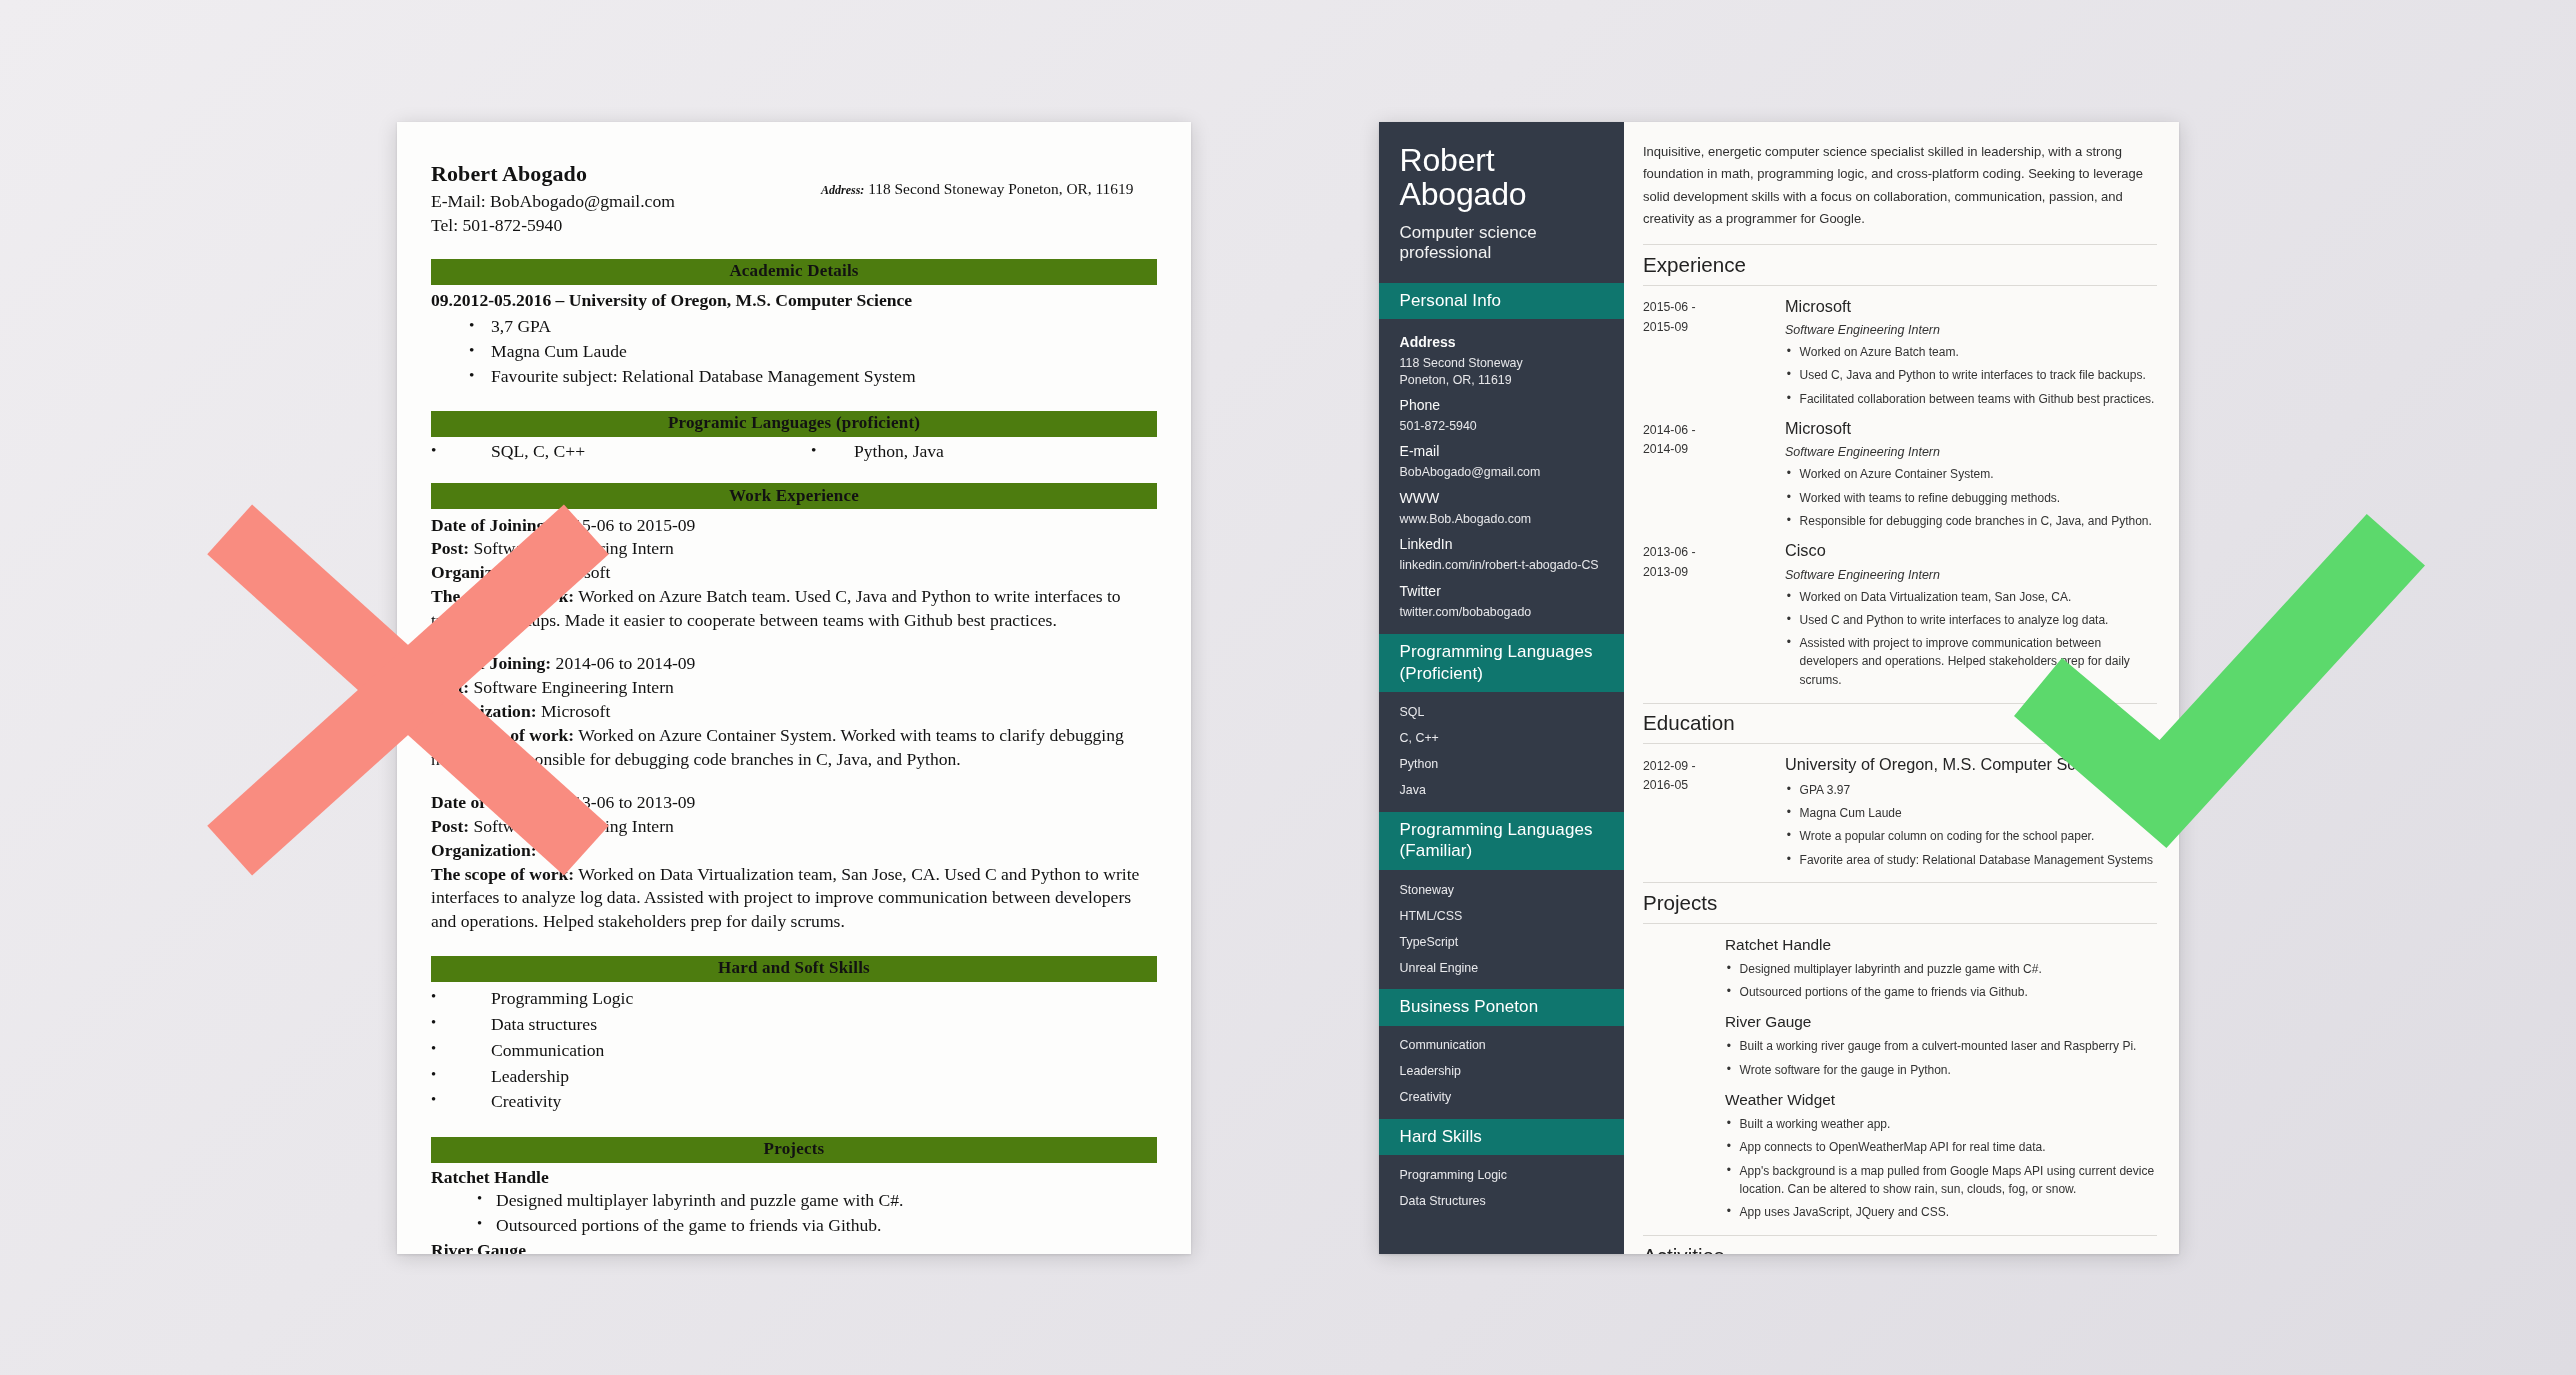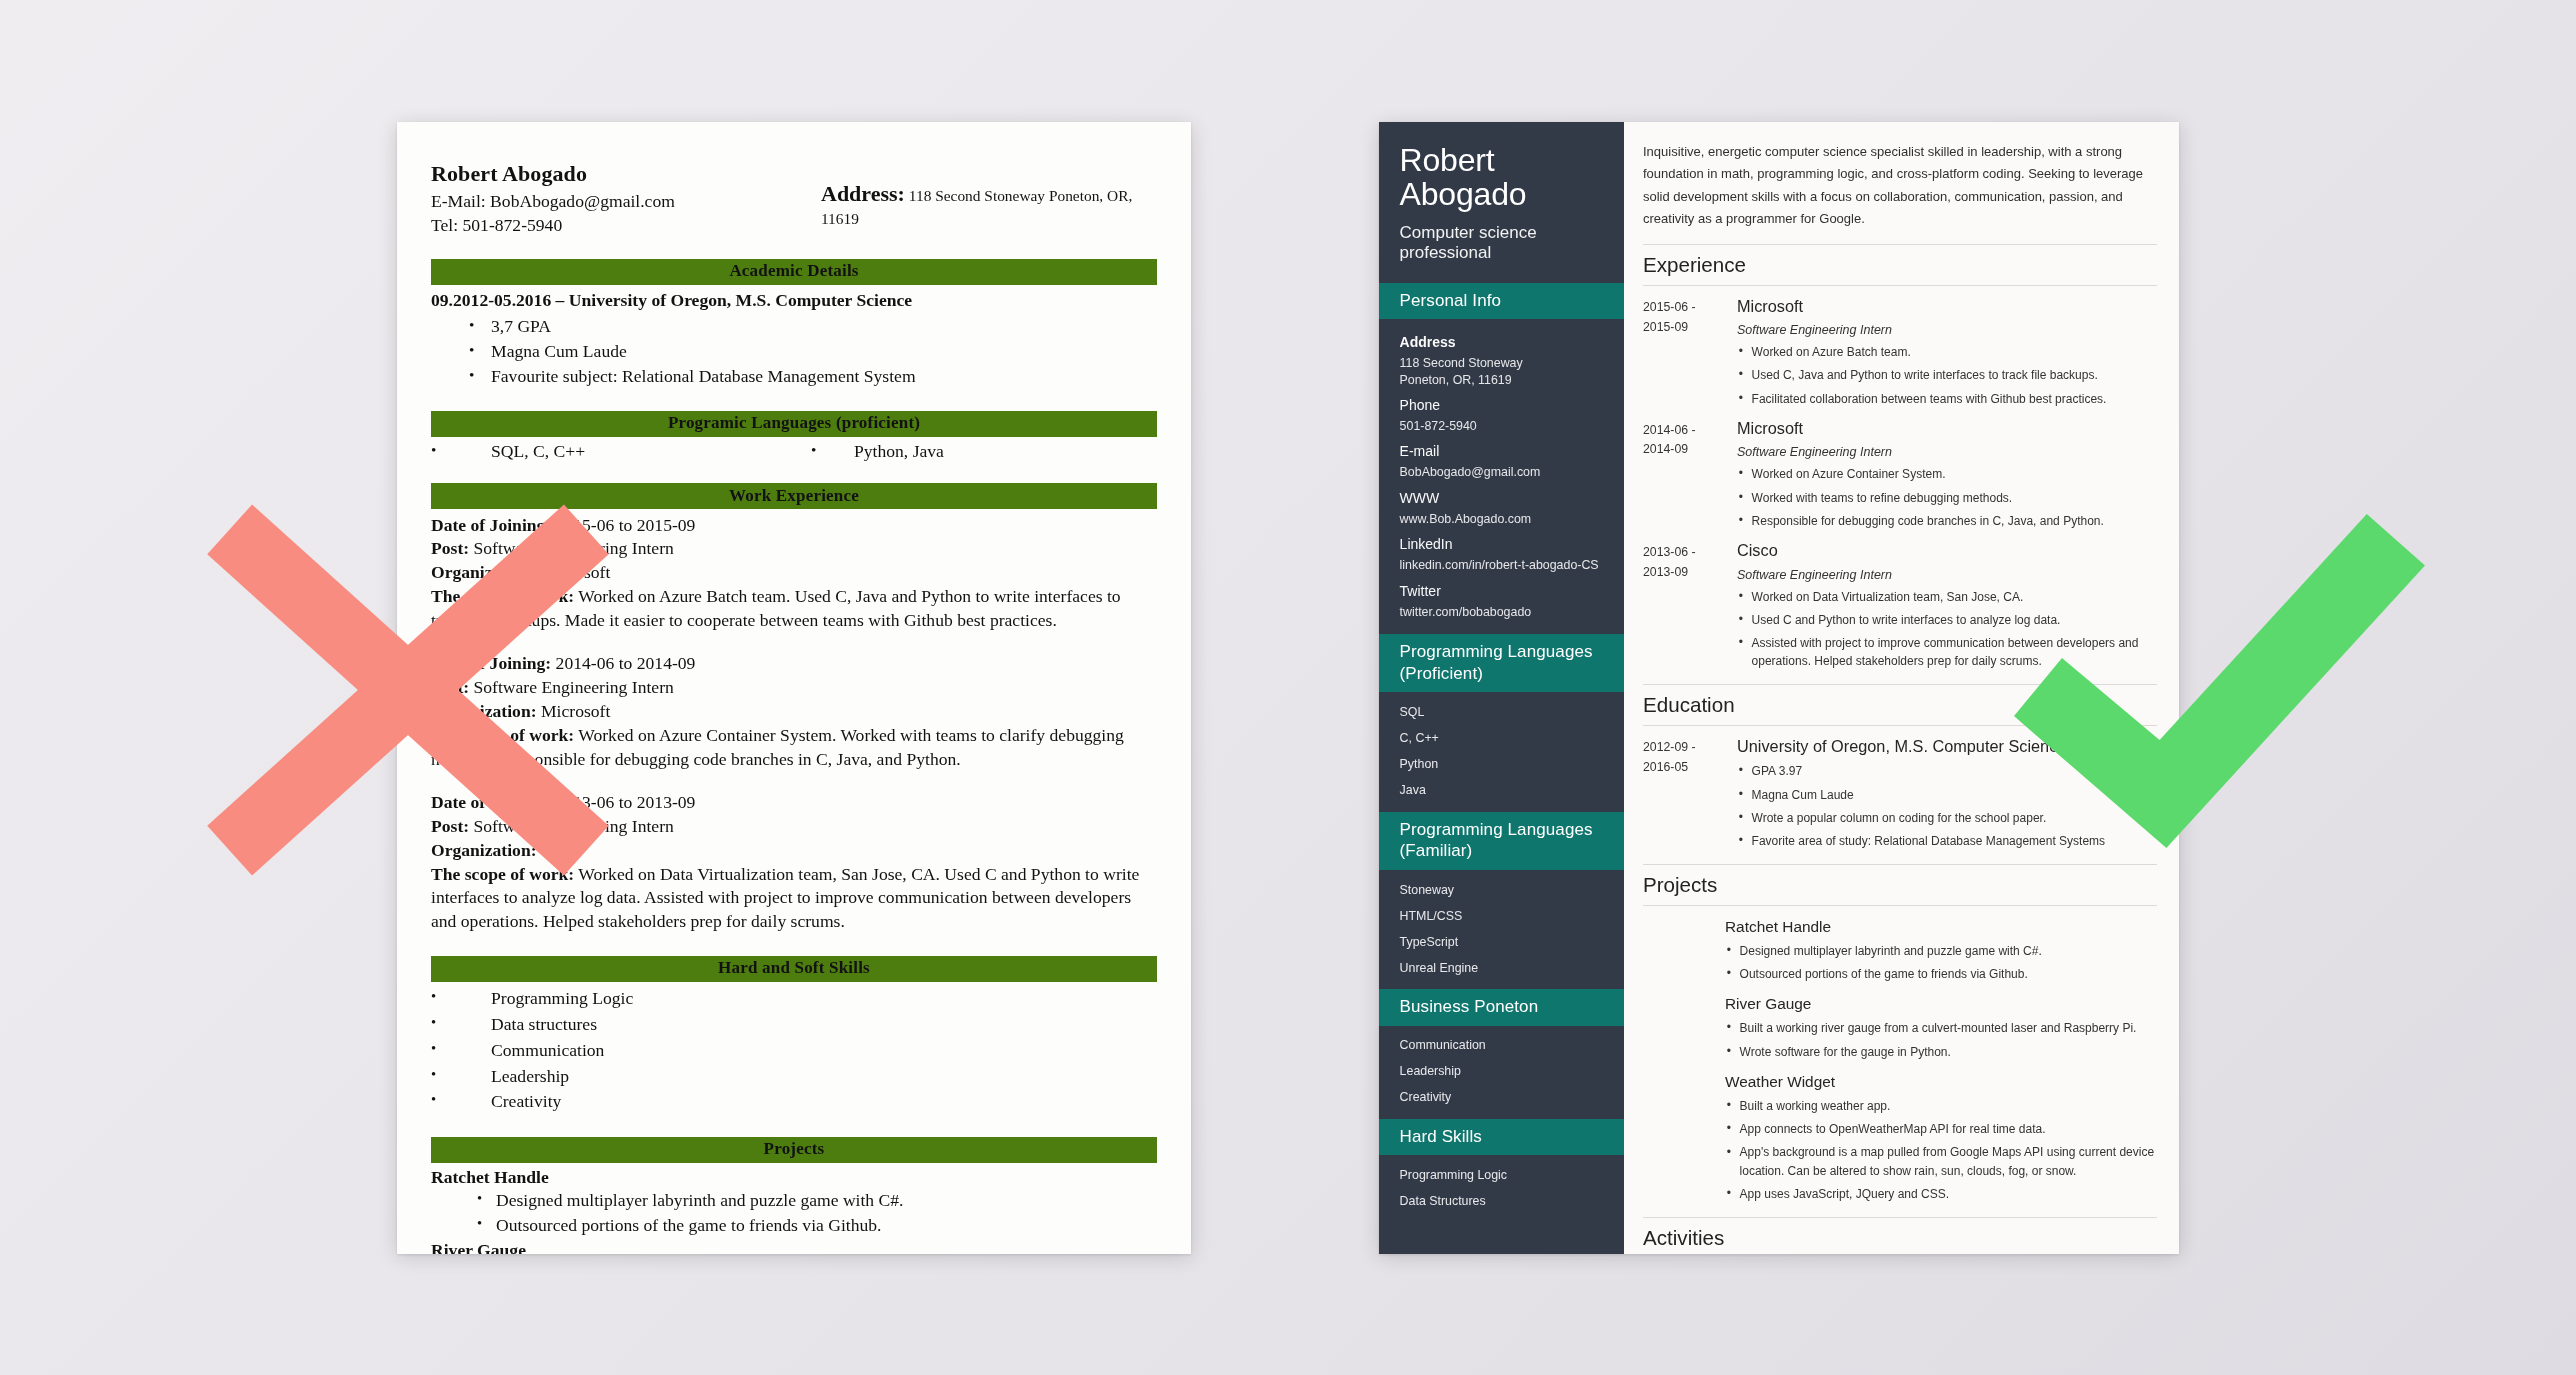--- a/index.html
+++ b/index.html
@@ -22,21 +22,21 @@
     color: #121212;
     padding: 39px 34px 0 34px;
     overflow: hidden;
   }
   .bad-name { font-size: 22px; font-weight: bold; letter-spacing: 0.1px; margin-bottom: 3.4px;}
   .bad-head { display: flex; align-items: flex-start; }
   .bad-head-l { width: 390px; }
   .bad-head-r { flex: 1; padding-top: 18px; }
   .bad-line { font-size: 17.6px; line-height: 1.33; }
   .bad-addr { font-size: 15.4px; line-height: 1.35; }
-  .bad-addr b { font-size: 22px; }
+  .bad-addr b { font-size: 12px; font-style: italic; }
   .bar {
     background: #4d7c0f;
     text-align: center;
     font-weight: bold;
     font-size: 17px;
     padding: 2.6px 0 3.4px;
     margin: 21.4px 0 4.3px;
     letter-spacing: 0.2px;
   }
   .bad-sub { font-size: 17.6px; font-weight: bold; line-height: 1.35; }
@@ -86,21 +86,21 @@
 
   .gmain { flex: 1; background: #fbfaf8; padding: 19px 22px 0 19px; color: #2a2a2a; }
   .g-summary { font-size: 13px; line-height: 1.72; color: #303030; }
   .g-sec {
     font-size: 20.6px; font-weight: 400; color: #222;
     padding: 7.7px 0 7.7px;
     border-top: 0.9px solid #dcdad6;
     border-bottom: 0.9px solid #dcdad6;
     margin-top: 13.7px;
   }
-  .g-row { display: flex; margin-top: 11px; }
+  .g-row { display: flex; margin-top: 11px; gap: 48px; }
   .g-date { width: 94px; flex: 0 0 94px; font-size: 12.3px; line-height: 1.6; color: #343434; padding-top: 1.7px;}
   .g-cont { flex: 1; }
   .g-org { font-size: 16.3px; color: #252525; line-height: 1.2; }
   .g-role { font-size: 12.5px; font-style: italic; color: #333; margin-top: 6.9px; }
   ul.g-ul { list-style: none; margin-top: 6px; }
   ul.g-ul li { font-size: 12px; line-height: 1.52; color: #333; position: relative; padding-left: 14.6px; margin-top: 5.1px; }
   ul.g-ul li:before { content: "\2022"; position: absolute; left: 1.7px; top: -0.9px; font-size: 12px; }
   .g-proj { margin-left: 82px; margin-top: 12px; }
   .g-projname { font-size: 15.4px; color: #252525; }
 

